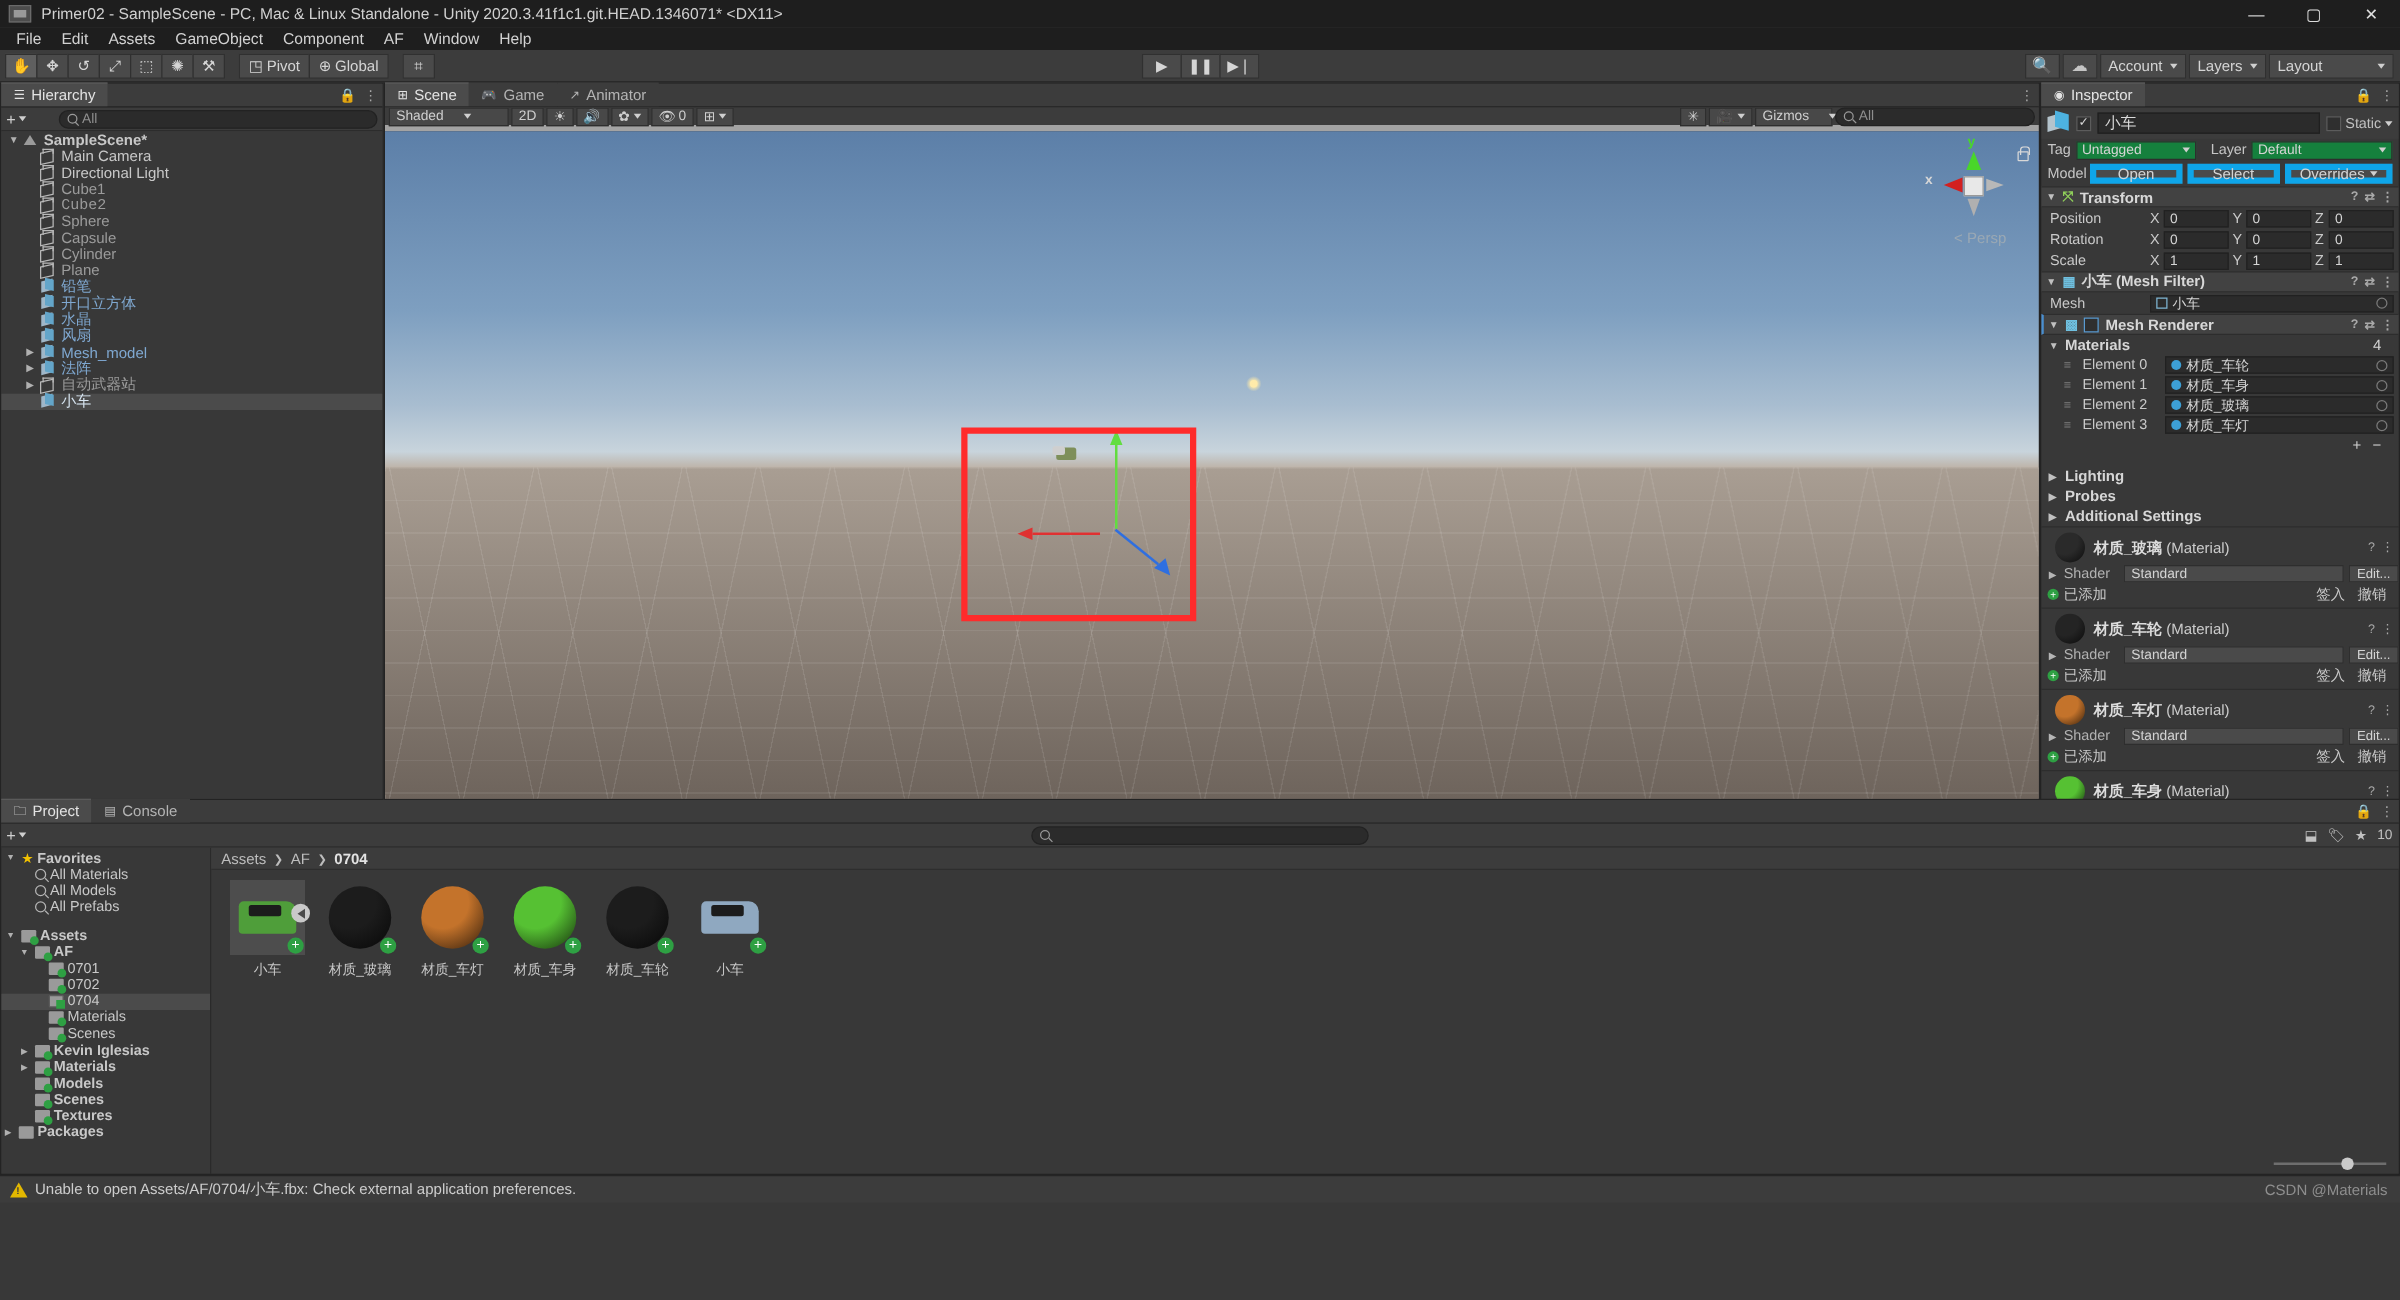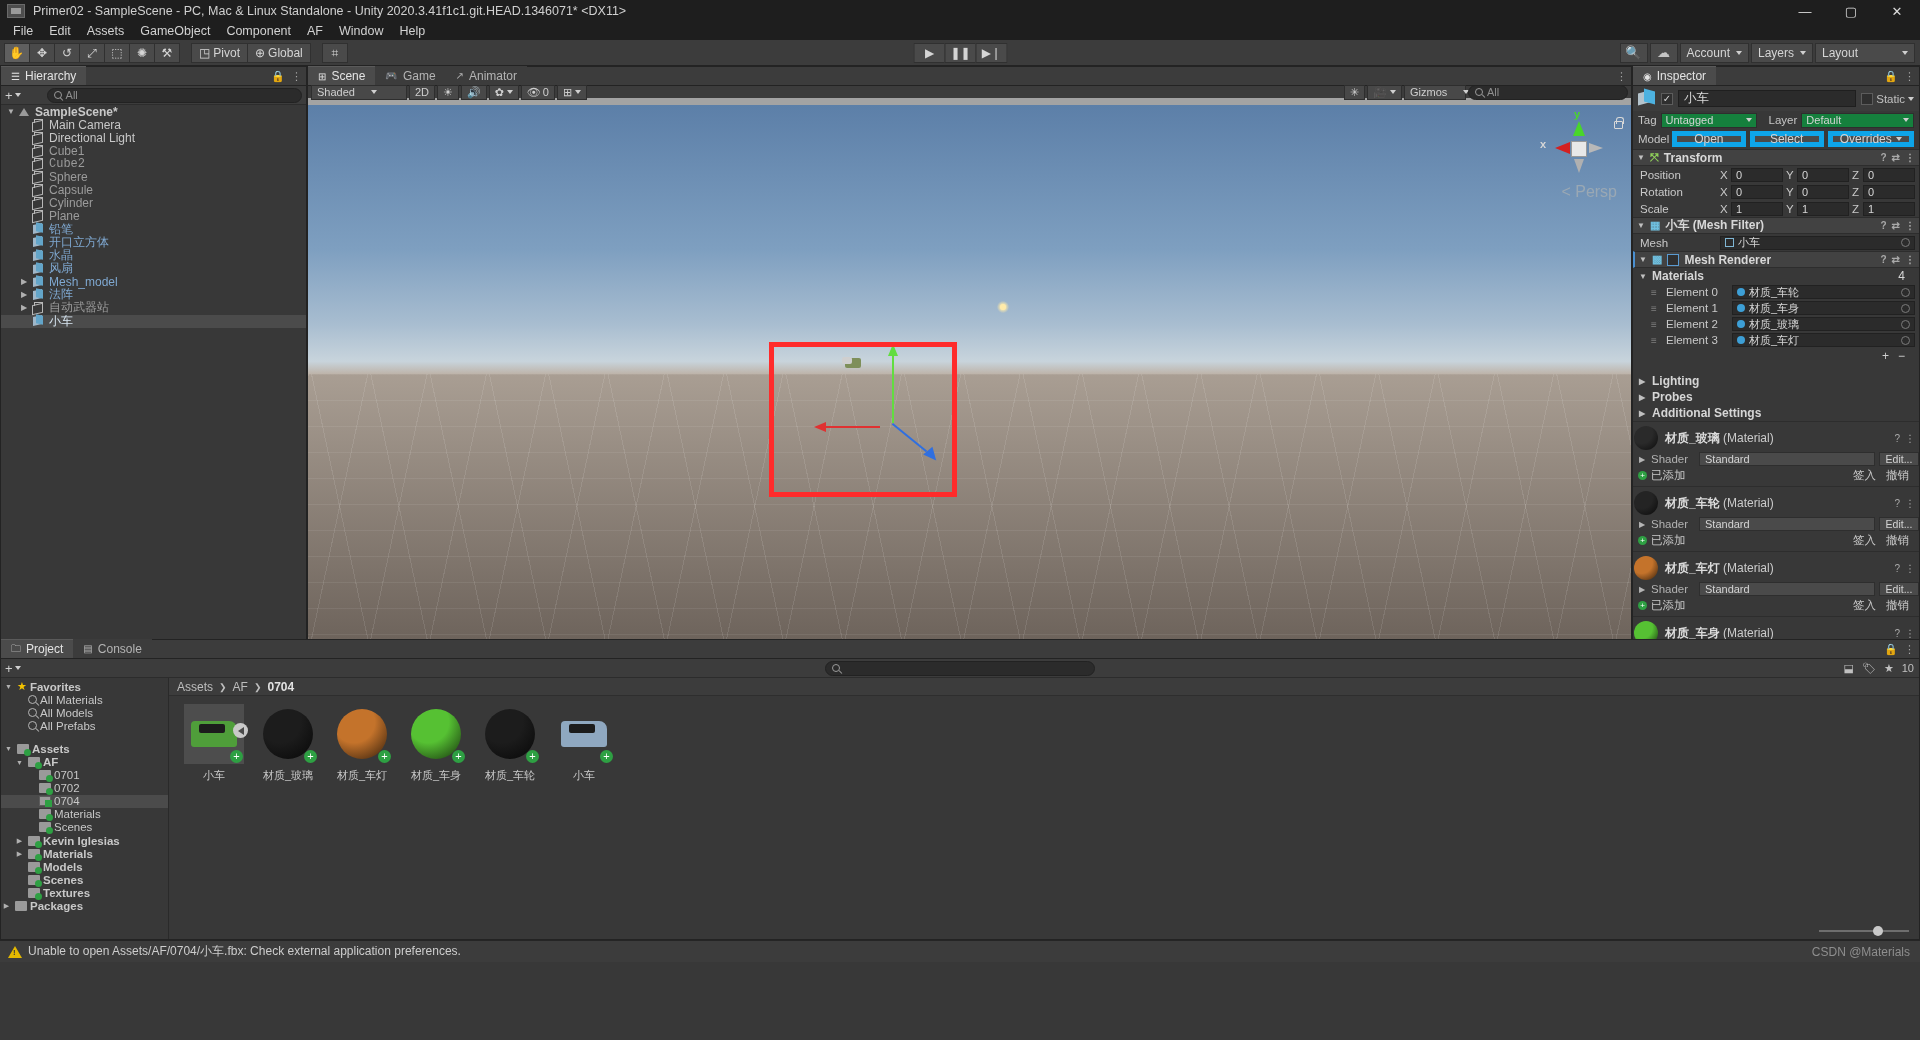--- a/index.html
+++ b/index.html
@@ -97,21 +97,21 @@
   .pf-ico:before{content:"";position:absolute;left:1px;top:1px;width:9px;height:9px;
     background:#9fb7c9;transform:skewY(-14deg);}
   .pf-ico:after{content:"";position:absolute;left:4px;top:0px;width:7px;height:9px;
     background:#63a5c9;transform:skewY(14deg);}
   .scene-ico{position:relative;width:12px;height:11px;}
   .scene-ico:before{content:"";position:absolute;left:1px;top:2px;width:0;height:0;
     border-left:5px solid transparent;border-right:5px solid transparent;border-bottom:8px solid #9a9a9a;}
 
   
   .sceneview { flex:1; display:flex; flex-direction:column; }
-  .sc-toolbar { height:19px; background:#3c3c3c; border-bottom:7px solid #a3a3a3;
+  .sc-toolbar { height:19px; background:#3c3c3c; border-bottom:5px solid #a3a3a3;
                 display:flex; align-items:center; padding:0 3px; gap:2px; position:relative;}
   .sc-ddl { height:15px; background:#484848; border:1px solid #2e2e2e; display:flex;
             align-items:center; padding:0 5px; gap:16px; font-size:11px; color:#cfcfcf;}
   .sc-sm { height:15px; background:#484848; border:1px solid #2e2e2e; display:flex;
            align-items:center; justify-content:center; padding:0 5px; font-size:11px; color:#cfcfcf;min-width:20px;}
   .sc-right{position:absolute;right:3px;display:flex;align-items:center;gap:2px;}
   .sc-search{height:15px;width:160px;background:#2b2b2b;border:1px solid #222;border-radius:8px;
              display:flex;align-items:center;gap:4px;padding:0 6px;color:#8e8e8e;font-size:11px;}
   .viewport { flex:1; position:relative; overflow:hidden;
     background: linear-gradient(to bottom,#5c7fa8 0%, #7e9fc0 27%, #a8bdd0 41%, #c8d4dc 48%, #beb5ab 50.3%, #8a7e74 60%, #6b615a 100%); }
@@ -146,21 +146,21 @@
   .ng-y{position:absolute;left:24px;top:0;width:0;height:0;border-left:6px solid transparent;
         border-right:6px solid transparent;border-bottom:15px solid #49d62a;}
   .ng-ylbl{position:absolute;left:25px;top:-13px;color:#49d62a;font-size:11px;font-weight:bold;}
   .ng-x{position:absolute;left:6px;top:21px;width:0;height:0;border-top:6px solid transparent;
         border-bottom:6px solid transparent;border-right:15px solid #d32020;}
   .ng-xlbl{position:absolute;left:-9px;top:17px;color:#d6d6d6;font-size:11px;font-weight:bold;}
   .ng-z{position:absolute;left:40px;top:22px;width:0;height:0;border-top:5px solid transparent;
         border-bottom:5px solid transparent;border-left:14px solid #b8b8b8;}
   .ng-ny{position:absolute;left:25px;top:38px;width:0;height:0;border-left:5px solid transparent;
         border-right:5px solid transparent;border-top:14px solid #b0b0b0;}
-  .persp-lbl{position:absolute;right:14px;top:78px;color:#9aa8b4;font-size:16px;}
+  .persp-lbl{position:absolute;right:26px;top:78px;color:#9aa8b4;font-size:12px;}
   .lockico{position:absolute;right:8px;top:16px;width:9px;height:8px;border:1.4px solid #d8d8d8;border-radius:1px;}
   .lockico:before{content:"";position:absolute;left:1px;top:-5px;width:6px;height:6px;border:1.4px solid #d8d8d8;
     border-bottom:none;border-radius:3px 3px 0 0;}
 
   
   .inspector { width:288px; display:flex; flex-direction:column; background:#383838;}
   .insp-scroll{flex:1; overflow:hidden;}
   .ins-head { height:25px; display:flex; align-items:center; padding:0 5px; gap:5px; background:#3c3c3c;}
   .ins-obj-ico{width:18px;height:17px;position:relative;flex:none;}
   .ins-obj-ico .a{position:absolute;left:0;top:2px;width:11px;height:12px;background:#b4c3cc;transform:skewY(-16deg);}
@@ -192,21 +192,21 @@
        display:flex;align-items:center;padding:0 4px;font-size:11px;gap:4px;}
   .objfield .circ{width:8px;height:8px;border-radius:50%;background:#3d9fd6;flex:none;}
   .objfield .mico{width:9px;height:9px;border:1px solid #7fb6d4;flex:none;}
   .objfield .dotbtn{margin-left:auto;width:9px;height:9px;border-radius:50%;border:1px solid #7a7a7a;}
   .matrow{height:16px;display:flex;align-items:center;padding:0 4px 0 18px;font-size:11.5px;gap:4px;}
   .eqico{color:#7e7e7e;font-size:10px;width:11px;flex:none;}
   .matrow .elbl{width:62px;color:#c9c9c9;flex:none;}
   .addrem{height:15px;display:flex;justify-content:flex-end;align-items:center;gap:9px;padding-right:14px;color:#cfcfcf;font-size:12px;}
   .foldrow{height:16px;display:flex;align-items:center;gap:5px;padding-left:6px;font-size:12px;font-weight:bold;color:#d6d6d6;}
   .mat-block{border-top:1px solid #2d2d2d;padding:3px 0 2px 0;}
-  .mat-top{height:26px;display:flex;align-items:center;gap:7px;padding-left:1px;}
+  .mat-top{height:26px;display:flex;align-items:center;gap:7px;padding-left:11px;}
   .mat-sphere{width:24px;height:24px;border-radius:50%;flex:none;}
   .mat-title{font-size:12px;color:#dcdcdc;font-weight:bold;}
   .mat-title span{font-weight:normal;color:#cccccc;}
   .shader-row{height:16px;display:flex;align-items:center;gap:4px;padding-left:6px;font-size:11.5px;}
   .shader-row .tri2{width:8px;font-size:8px;color:#b5b5b5;}
   .shader-lbl{width:44px;color:#b2b2b2;}
   .shader-ddl{flex:1;height:14px;background:#4a4a4a;border:1px solid #2e2e2e;display:flex;
               align-items:center;padding:0 5px;color:#d4d4d4;font-size:11px;}
   .edit-btn{width:40px;height:14px;background:#4a4a4a;border:1px solid #2e2e2e;display:flex;
             align-items:center;justify-content:center;color:#d4d4d4;font-size:10.5px;}

